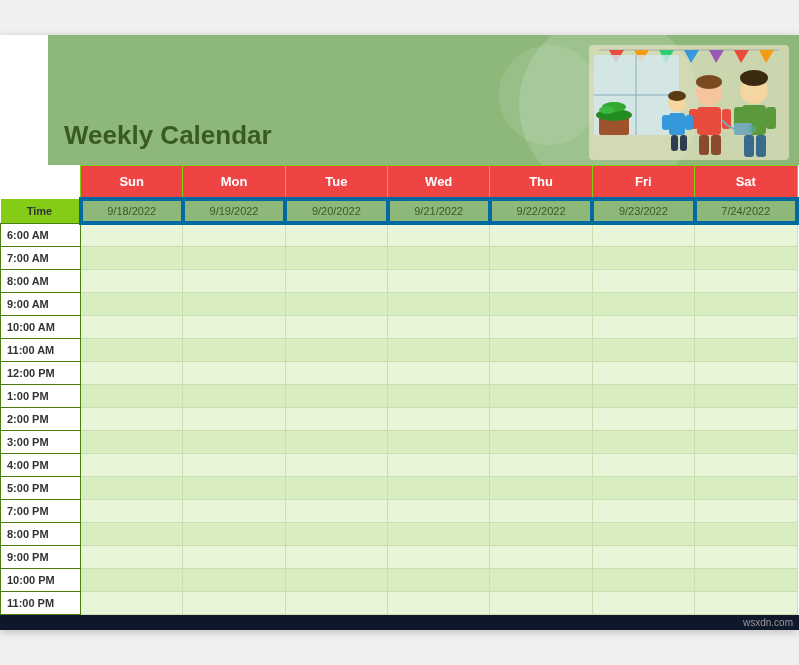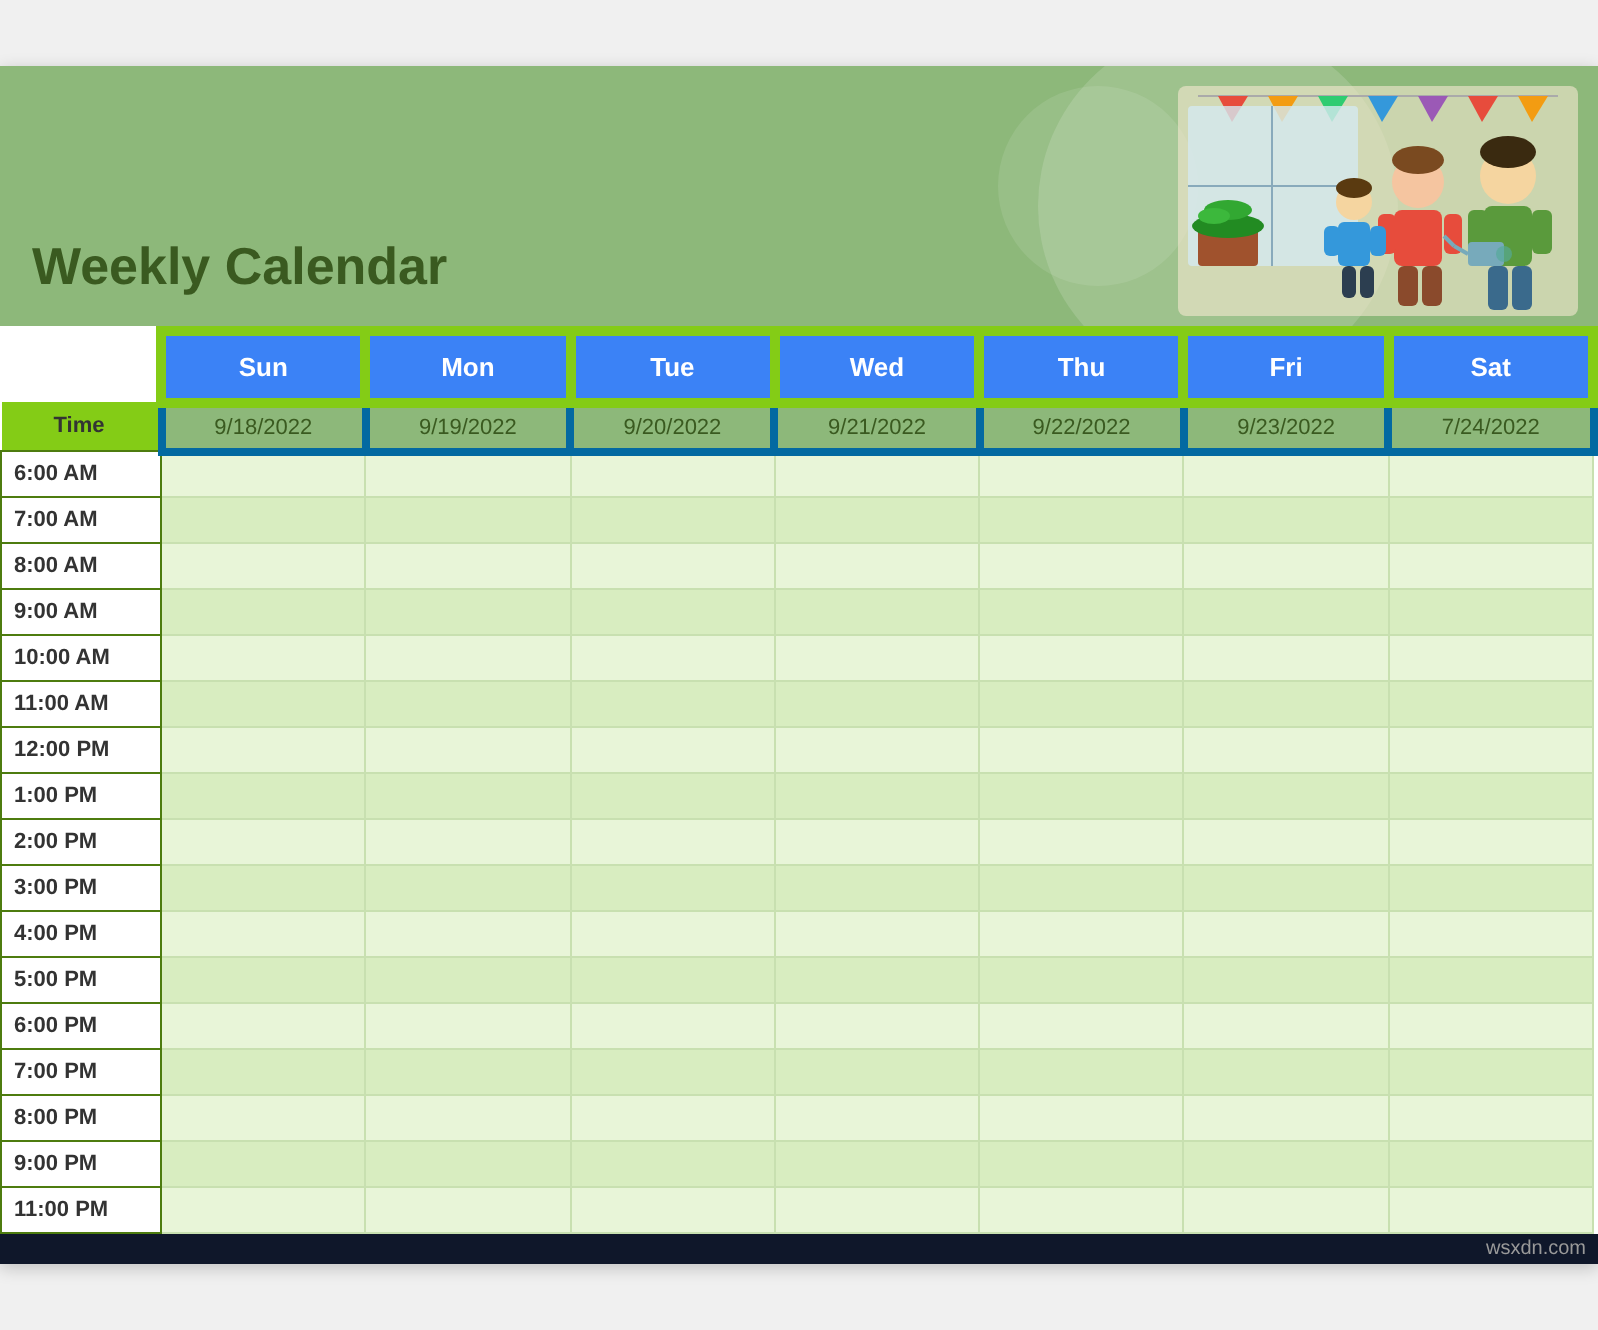--- a/index.html
+++ b/index.html
@@ -17,20 +17,21 @@
       box-shadow: 0 2px 8px rgba(0,0,0,0.2);
     }
     .header-banner {
       background: #8db87a;
       height: 130px;
       position: relative;
       overflow: hidden;
       display: flex;
       align-items: flex-end;
       padding: 10px 16px;
+      margin-left: 48px;
     }
     .header-banner::before {
       content: '';
       position: absolute;
       top: -20px;
       right: 100px;
       width: 180px;
       height: 180px;
       background: rgba(255,255,255,0.15);
       border-radius: 50%;
@@ -64,26 +65,26 @@
     
     .calendar-table-wrapper {
       overflow-x: auto;
     }
     table {
       width: 100%;
       border-collapse: collapse;
       font-size: 12px;
     }
     .day-header-row th {
-      background: #3b82f6;
+      background: #ef4444;
       color: #fff;
       font-weight: bold;
       text-align: center;
       padding: 8px 4px;
-      border: 5px solid #84cc16;
+      border: 1px solid #84cc16;
       font-size: 13px;
     }
     .day-header-row th.time-col {
       background: #fff;
       border: none;
     }
     .date-row td {
       background: #8db87a;
       color: #3a5a20;
       text-align: center;
@@ -334,30 +335,20 @@
             <td class="time-label">5:00 PM</td>
             <td class="day-cell"></td>
             <td class="day-cell"></td>
             <td class="day-cell"></td>
             <td class="day-cell"></td>
             <td class="day-cell"></td>
             <td class="day-cell"></td>
             <td class="day-cell"></td>
           </tr>
           <tr class="time-row">
-            <td class="time-label">6:00 PM</td>
-            <td class="day-cell"></td>
-            <td class="day-cell"></td>
-            <td class="day-cell"></td>
-            <td class="day-cell"></td>
-            <td class="day-cell"></td>
-            <td class="day-cell"></td>
-            <td class="day-cell"></td>
-          </tr>
-          <tr class="time-row">
             <td class="time-label">7:00 PM</td>
             <td class="day-cell"></td>
             <td class="day-cell"></td>
             <td class="day-cell"></td>
             <td class="day-cell"></td>
             <td class="day-cell"></td>
             <td class="day-cell"></td>
             <td class="day-cell"></td>
           </tr>
           <tr class="time-row">
@@ -365,20 +356,30 @@
             <td class="day-cell"></td>
             <td class="day-cell"></td>
             <td class="day-cell"></td>
             <td class="day-cell"></td>
             <td class="day-cell"></td>
             <td class="day-cell"></td>
             <td class="day-cell"></td>
           </tr>
           <tr class="time-row">
             <td class="time-label">9:00 PM</td>
+            <td class="day-cell"></td>
+            <td class="day-cell"></td>
+            <td class="day-cell"></td>
+            <td class="day-cell"></td>
+            <td class="day-cell"></td>
+            <td class="day-cell"></td>
+            <td class="day-cell"></td>
+          </tr>
+          <tr class="time-row">
+            <td class="time-label">10:00 PM</td>
             <td class="day-cell"></td>
             <td class="day-cell"></td>
             <td class="day-cell"></td>
             <td class="day-cell"></td>
             <td class="day-cell"></td>
             <td class="day-cell"></td>
             <td class="day-cell"></td>
           </tr>
           <tr class="time-row">
             <td class="time-label">11:00 PM</td>

